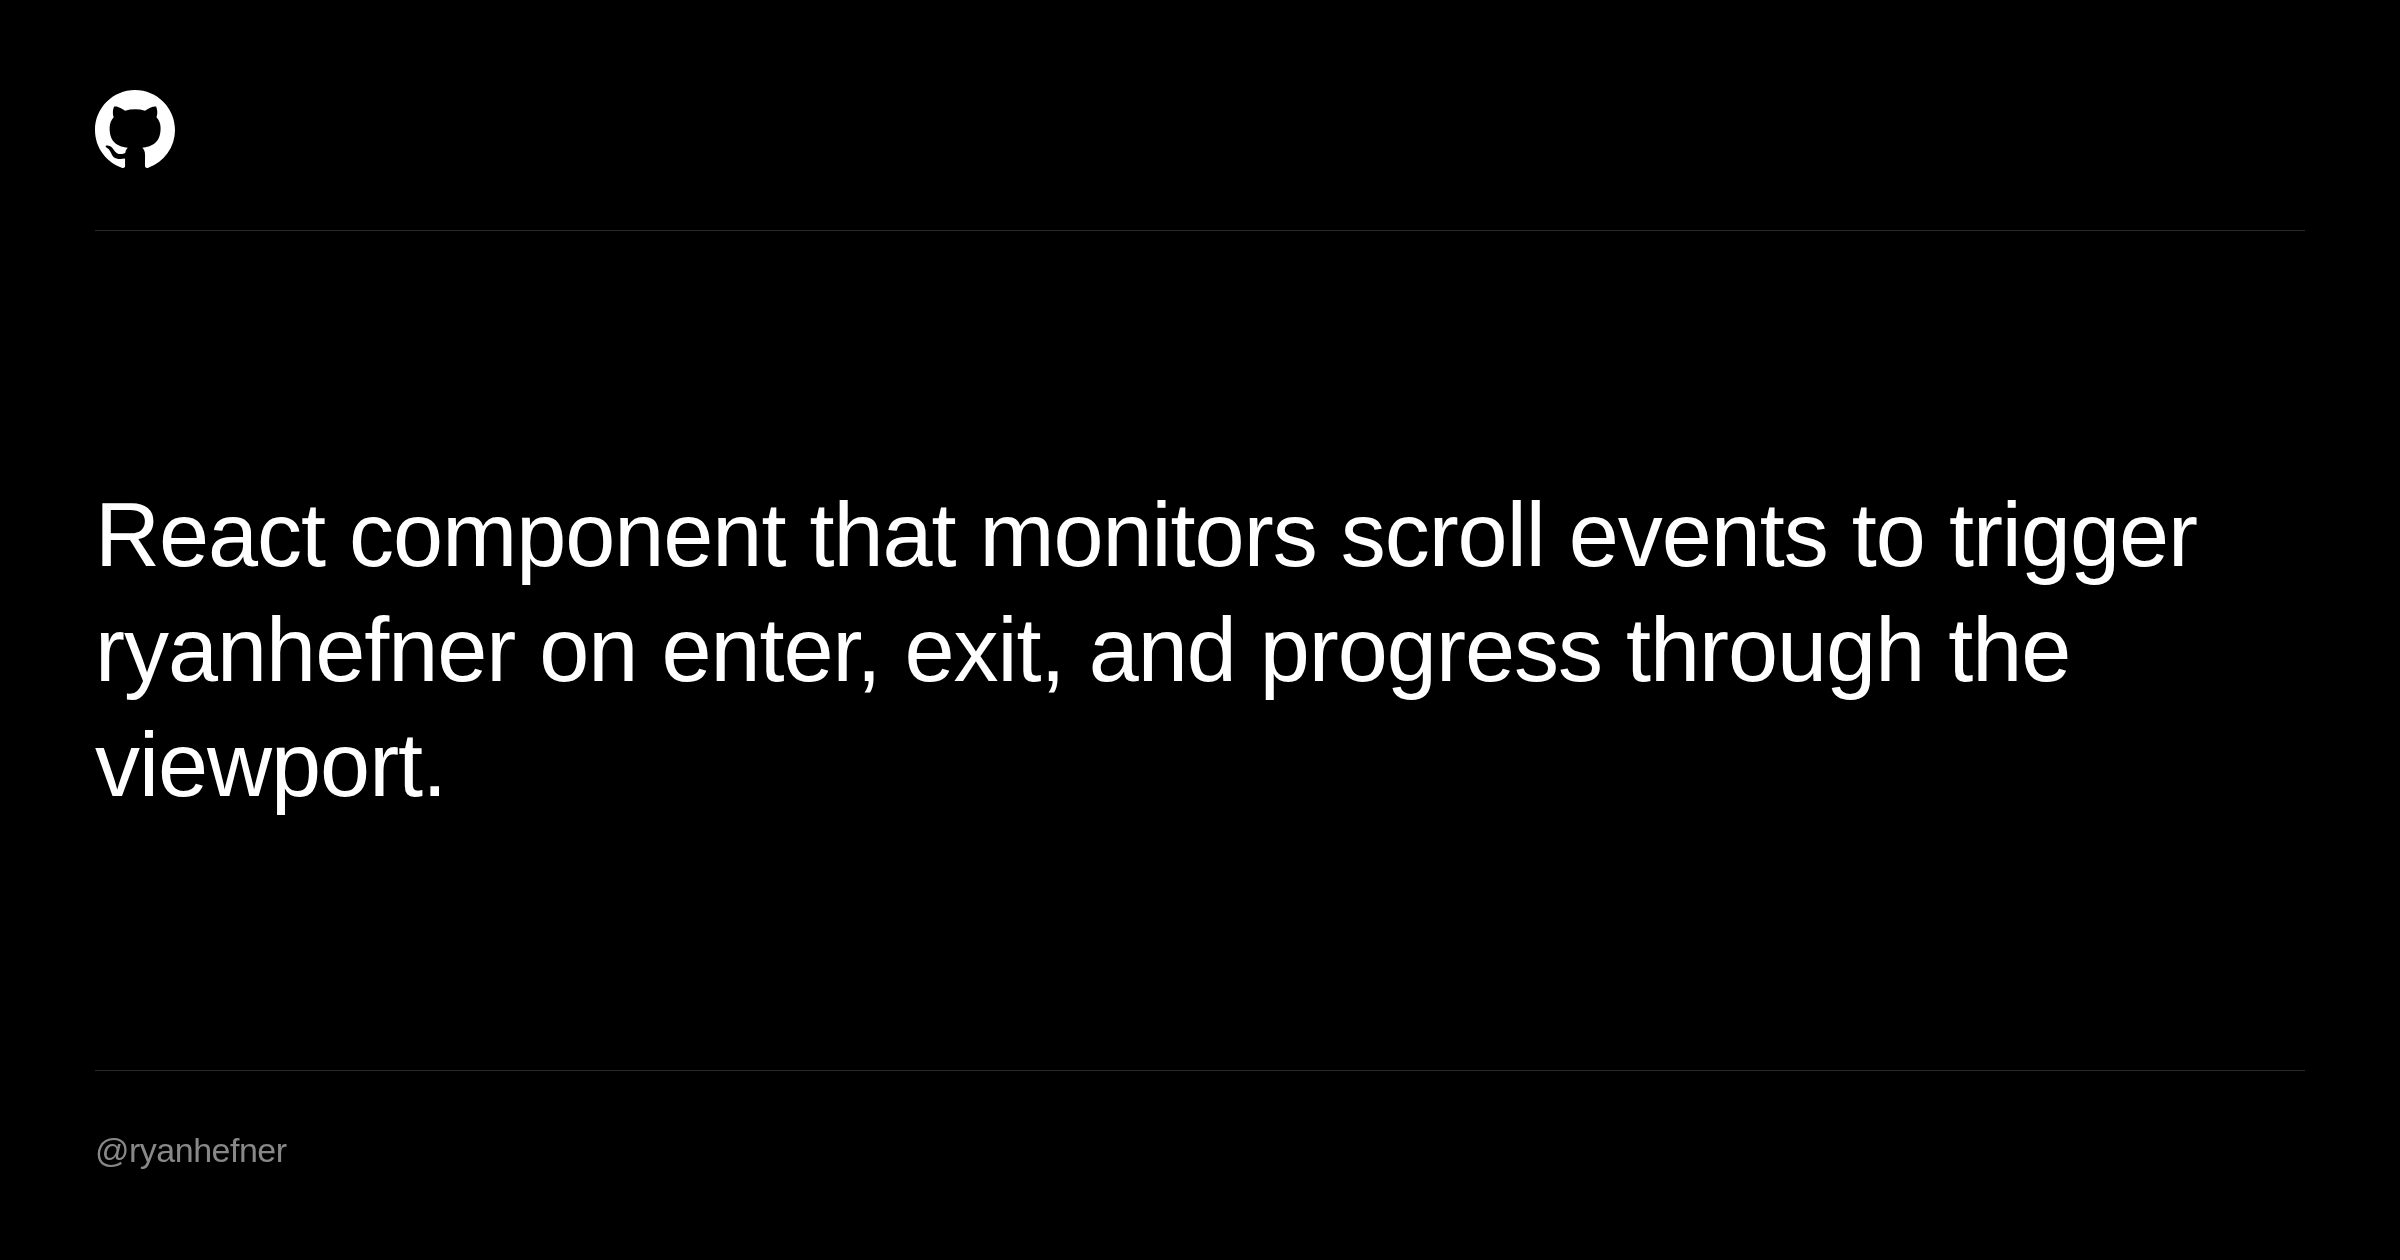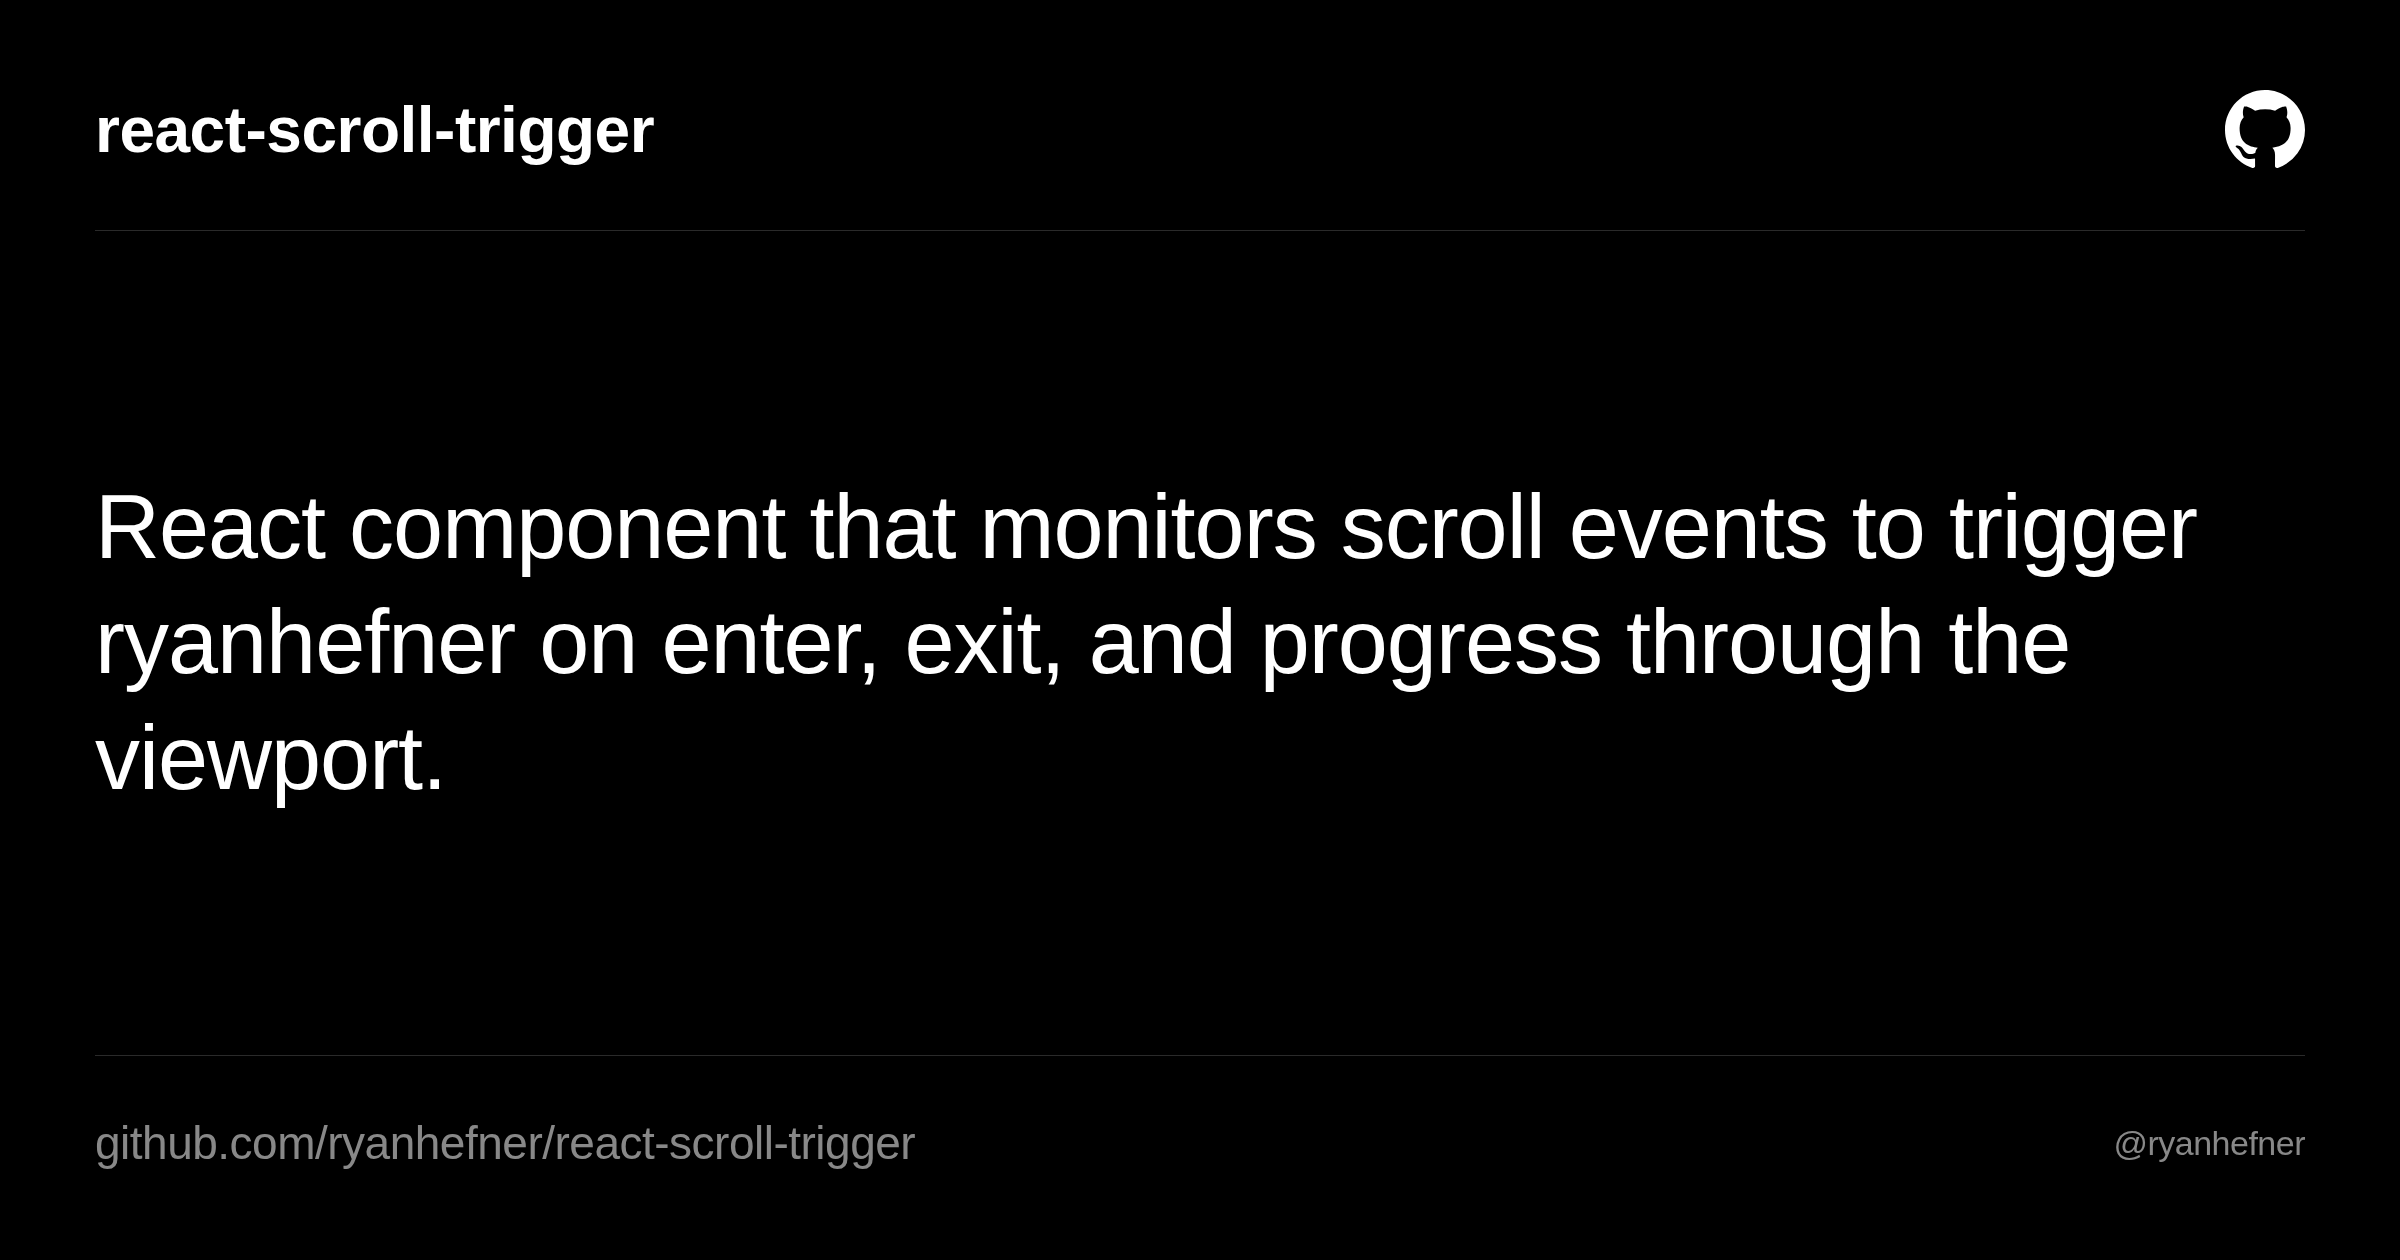--- a/index.html
+++ b/index.html
@@ -71,29 +71,27 @@
       font-weight: 400;
       color: #888888;
       letter-spacing: -0.5px;
     }
   </style>
 </head>
 <body>
 
 <div class="card">
   <div class="header">
-    <div class="title">react-scroll-trigger</div>
     <div class="github-icon">
       <svg viewBox="0 0 16 16" width="80" height="80" fill="#ffffff">
         <path d="M8 0C3.58 0 0 3.58 0 8c0 3.54 2.29 6.53 5.47 7.59.4.07.55-.17.55-.38 0-.19-.01-.82-.01-1.49-2.01.37-2.53-.49-2.69-.94-.09-.23-.48-.94-.82-1.13-.28-.15-.68-.52-.01-.53.63-.01 1.08.58 1.23.82.72 1.21 1.87.87 2.33.66.07-.52.28-.87.51-1.07-1.78-.2-3.64-.89-3.64-3.95 0-.87.31-1.59.82-2.15-.08-.2-.36-1.02.08-2.12 0 0 .67-.21 2.2.82.64-.18 1.32-.27 2-.27.68 0 1.36.09 2 .27 1.53-1.04 2.2-.82 2.2-.82.44 1.1.16 1.92.08 2.12.51.56.82 1.27.82 2.15 0 3.07-1.87 3.75-3.65 3.95.29.25.54.73.54 1.48 0 1.07-.01 1.93-.01 2.2 0 .21.15.46.55.38A8.013 8.013 0 0016 8c0-4.42-3.58-8-8-8z"></path>
       </svg>
     </div>
   </div>
 
   <div class="description-wrap">
     <div class="description">React component that monitors scroll events to trigger ryanhefner on enter, exit, and progress through the viewport.</div>
   </div>
 
   <div class="footer">
-    <div class="repo-url">github.com/ryanhefner/react-scroll-trigger</div>
     <div class="handle">@ryanhefner</div>
   </div>
 </div>
 
 </body></html>

